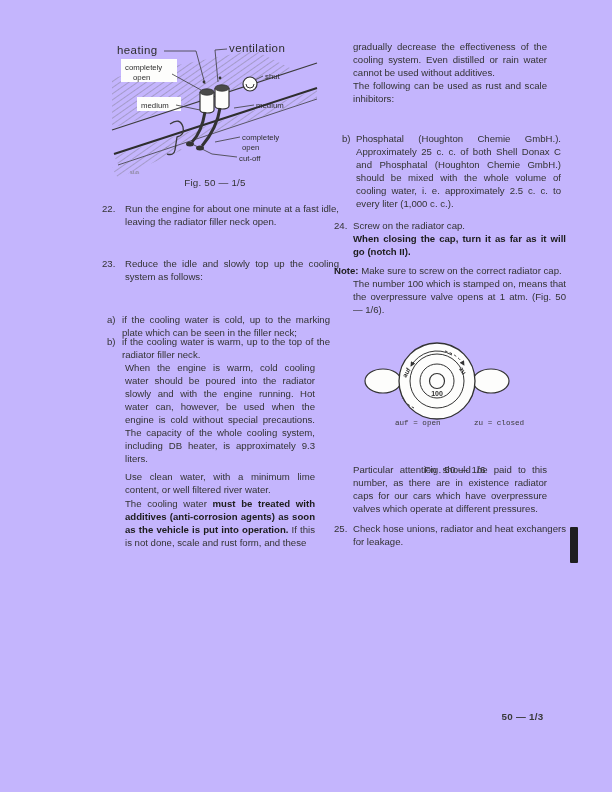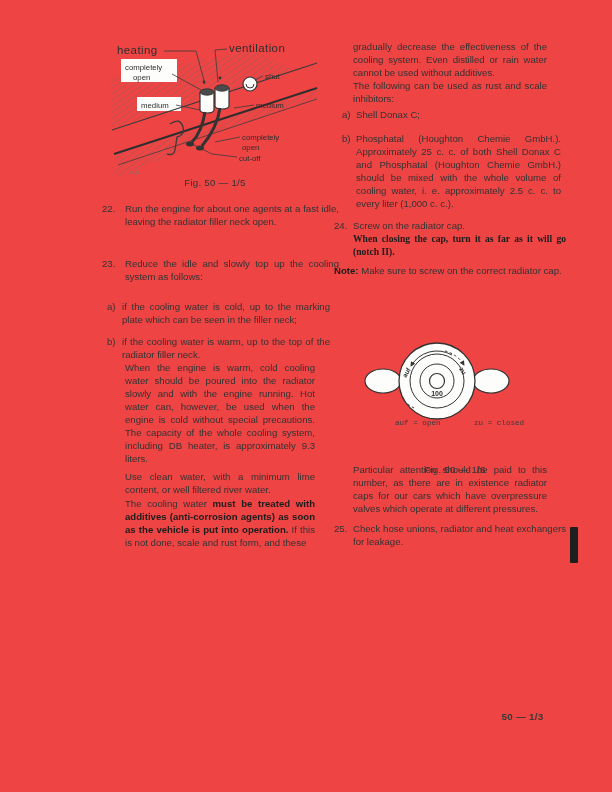--- a/index.html
+++ b/index.html
@@ -1,26 +1,26 @@
 <!DOCTYPE html>
 <html><head>
 <meta charset="utf-8">
 <style>
   html,body{margin:0;padding:0;background:#fdfdfc;}
-  .page{position:relative;width:612px;height:792px;background:#ef4444;
+  .page{position:relative;width:612px;height:792px;background:#c4b5fd;
         font-family:"Liberation Sans",sans-serif;color:#333;overflow:hidden;}
   .abs{position:absolute;}
   .txt{font-size:9.6px;line-height:13px;text-align:justify;color:#333;}
   .h23{padding-left:23px;text-indent:-23px;}
   .h19{padding-left:19px;text-indent:-19px;}
   .h15{padding-left:15px;text-indent:-15px;}
   .h14{padding-left:14px;text-indent:-14px;}
   .num{display:inline-block;text-indent:0;}
   .n23{width:23px;} .n19{width:19px;} .n15{width:15px;} .n14{width:14px;}
-  .nb{text-indent:0;font-family:Liberation Serif, serif;}
+  .nb{text-indent:0;}
   .bd{font-weight:700;color:#1c1c1c;}
   .cap{font-size:9.8px;color:#333;text-align:center;letter-spacing:.2px;}
   .legend{font-size:7.6px;color:#3a3a3a;font-family:Liberation Mono, monospace;}
   .pagenum{font-size:9.8px;font-weight:700;color:#3a3a3a;letter-spacing:.3px;text-align:center;}
   .tabmark{background:#1f1f1f;border-radius:1px;}
   svg text{font-family:"Liberation Sans",sans-serif;fill:#2e2e2e;}
   .figlab{font-size:7.8px;}
   .figlab-lg{font-size:11.5px;letter-spacing:.4px;}
   .figlab-tiny{font-size:4.2px;fill:#777;}
 </style>
@@ -93,63 +93,61 @@
     <text x="37" y="70" class="figlab">medium</text>
     <text x="152" y="70" class="figlab">medium</text>
     <text x="138" y="102" class="figlab">completely</text>
     <text x="138" y="112" class="figlab">open</text>
     <text x="135" y="123" class="figlab">cut-off</text>
     <text x="26" y="136" class="figlab-tiny">5445</text>
   </svg>
   <div class="abs cap" style="left:150px;top:177px;width:130px;">Fig. 50 — 1/5</div>
 
   <div class="abs txt h23" style="left:102px;top:202px;width:214px;">
-    <span class="num n23">22.</span><span>Run the engine for about one agents at a fast idle, leaving the radiator filler neck open.</span>
+    <span class="num n23">22.</span><span>Run the engine for about one minute at a fast idle, leaving the radiator filler neck open.</span>
   </div>
 
   <div class="abs txt h23" style="left:102px;top:257px;width:214px;">
     <span class="num n23">23.</span><span>Reduce the idle and slowly top up the cooling system as follows:</span>
   </div>
 
-  <div class="abs txt h15" style="left:107px;top:300px;width:208px;">
+  <div class="abs txt h15" style="left:107px;top:313px;width:208px;">
     <span class="num n15">a)</span><span>if the cooling water is cold, up to the marking plate which can be seen in the filler neck;</span>
   </div>
 
   <div class="abs txt h15" style="left:107px;top:335px;width:208px;">
     <span class="num n15">b)</span><span>if the cooling water is warm, up to the top of the radiator filler neck.</span>
   </div>
 
   <div class="abs txt" style="left:125px;top:361px;width:190px;">When the engine is warm, cold cooling water should be poured into the radiator slowly and with the engine running. Hot water can, however, be used when the engine is cold without special precautions. The capacity of the whole cooling system, including DB heater, is approximately 9.3 liters.</div>
 
   <div class="abs txt" style="left:125px;top:470px;width:190px;">Use clean water, with a minimum lime content, or well filtered river water.</div>
 
   <div class="abs" style="left:353px;top:40px;width:194px;">
     <div class="txt">gradually decrease the effectiveness of the cooling system. Even distilled or rain water cannot be used without additives.</div>
     <div class="txt">The following can be used as rust and scale inhibitors:</div>
   </div>
 
   <div class="abs txt" style="left:125px;top:497px;width:190px;">
     <span>The cooling water </span><span class="bd">must be treated with additives (anti-corrosion agents) as soon as the vehicle is put into operation.</span><span> If this is not done, scale and rust form, and these</span>
   </div>
 
-  <div class="abs txt h14" style="left:342px;top:108px;width:205px;">
-    <span class="num n14">a)</span><span>Shell Donax C;</span>
-  </div>
 
   <div class="abs txt h14" style="left:342px;top:132px;width:205px;">
     <span class="num n14">b)</span><span>Phosphatal (Houghton Chemie GmbH.). Approximately 25 c. c. of both Shell Donax C and Phosphatal (Houghton Chemie GmbH.) should be mixed with the whole volume of cooling water, i. e. approximately 2.5 c. c. to every liter (1,000 c. c.).</span>
   </div>
 
   <div class="abs txt h19" style="left:334px;top:219px;width:213px;">
     <span class="num n19">24.</span><span>Screw on the radiator cap.</span>
     <div class="nb bd">When closing the cap, turn it as far as it will go (notch II).</div>
   </div>
 
   <div class="abs txt h19" style="left:334px;top:264px;width:213px;">
     <span class="bd">Note:</span><span> Make sure to screw on the correct radiator cap.</span>
+    <div class="nb">The number 100 which is stamped on, means that the overpressure valve opens at 1 atm. (Fig. 50 — 1/6).</div>
   </div>
 
   <svg class="abs" style="left:360px;top:336px;" width="180" height="86" viewBox="0 0 180 86">
     <defs>
       <marker id="arr2" viewBox="0 0 6 6" refX="5" refY="3" markerWidth="5" markerHeight="5" orient="auto">
         <path d="M0,0 L6,3 L0,6 z" fill="#333"></path>
       </marker>
     </defs>
     <g>
       <ellipse cx="23" cy="45" rx="18" ry="12" fill="#fdfdfc" stroke="#333" stroke-width="1.2"></ellipse>

